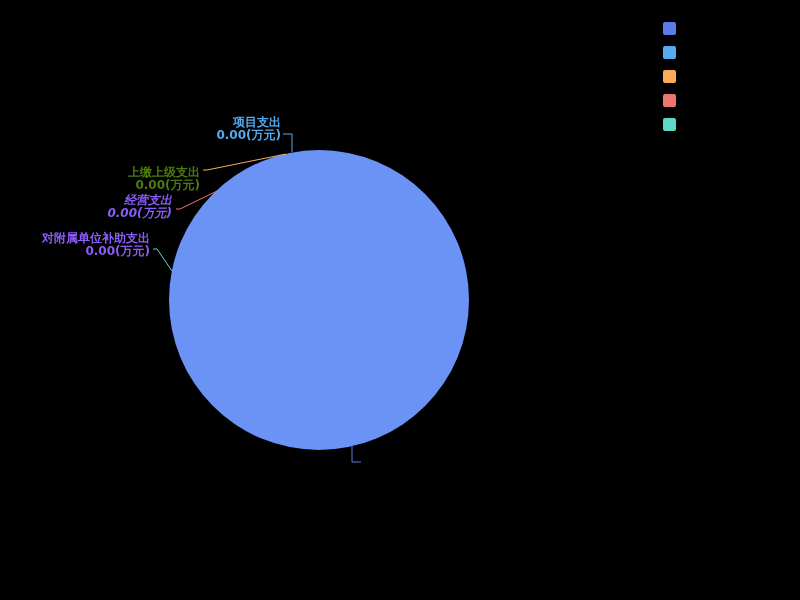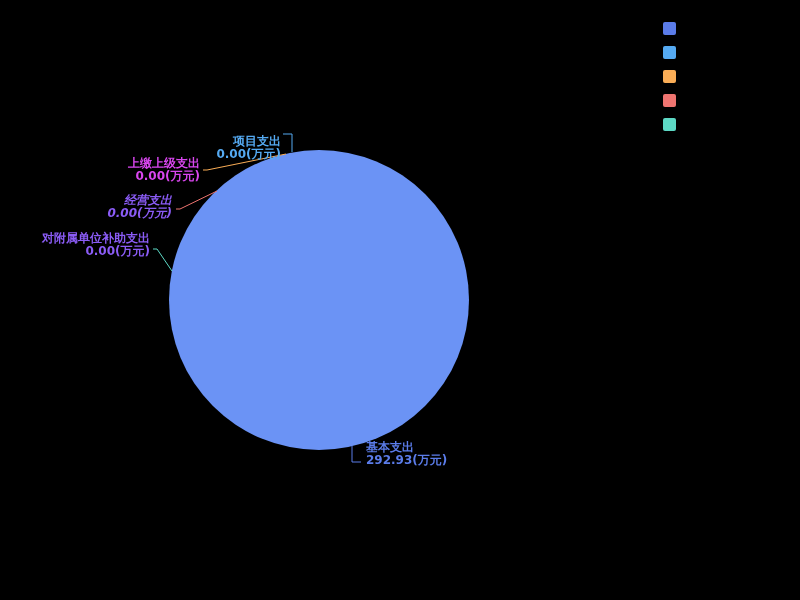--- a/index.html
+++ b/index.html
@@ -53,44 +53,40 @@
 
     <circle cx="319" cy="300" r="150" fill="#6b93f5"></circle>
 
     <polyline points="292,152 292,134 283,134" fill="none" stroke-width="1" stroke="#55aaf2"></polyline>
     <polyline points="286,154 207,170 203,170" fill="none" stroke-width="1" stroke="#faad56"></polyline>
     <polyline points="217,191 180,209 176,209" fill="none" stroke-width="1" stroke="#ef7470"></polyline>
     <polyline points="172,271 157,249 153,249" fill="none" stroke-width="1" stroke="#5dd9c5"></polyline>
     <polyline points="352,446 352,462 361,462" fill="none" stroke-width="1" stroke="#5b7ce9"></polyline>
   </svg>
 
-  <div class="plabel align-right" style="right: 519px; top: 116px; color: rgb(85, 170, 242); margin-top: 19px;">
+  <div class="plabel align-right" style="right: 519px; top: 116px; color: rgb(85, 170, 242);">
     <div>项目支出</div>
     <div>0.00(万元)</div>
   </div>
 
-  <div class="plabel align-right" style="right: 600px; top: 157px; color: #d946ef;">
+  <div class="plabel align-right" style="right: 600px; top: 166px; color: #4d7c0f;">
     <div>上缴上级支出</div>
     <div>0.00(万元)</div>
   </div>
 
   <div class="plabel align-right" style="right: 628px; top: 194px; color: #8b5cf6; font-style: italic;">
     <div>经营支出</div>
     <div>0.00(万元)</div>
   </div>
 
   <div class="plabel align-right" style="right: 650px; top: 232px; color: #8b5cf6;">
     <div>对附属单位补助支出</div>
     <div>0.00(万元)</div>
   </div>
 
-  <div class="plabel align-left" style="left: 366px; top: 441px; color: rgb(91, 124, 233);">
-    <div>基本支出</div>
-    <div>292.93(万元)</div>
-  </div>
 
   <div class="legend">
     <div class="swatch" style="background-color: rgb(91, 124, 233);"></div>
     <div class="swatch" style="background-color: rgb(85, 170, 242);"></div>
     <div class="swatch" style="background-color: rgb(250, 173, 86);"></div>
     <div class="swatch" style="background-color: rgb(239, 116, 112);"></div>
     <div class="swatch" style="background-color: rgb(93, 217, 197);"></div>
   </div>
 
 </div>

